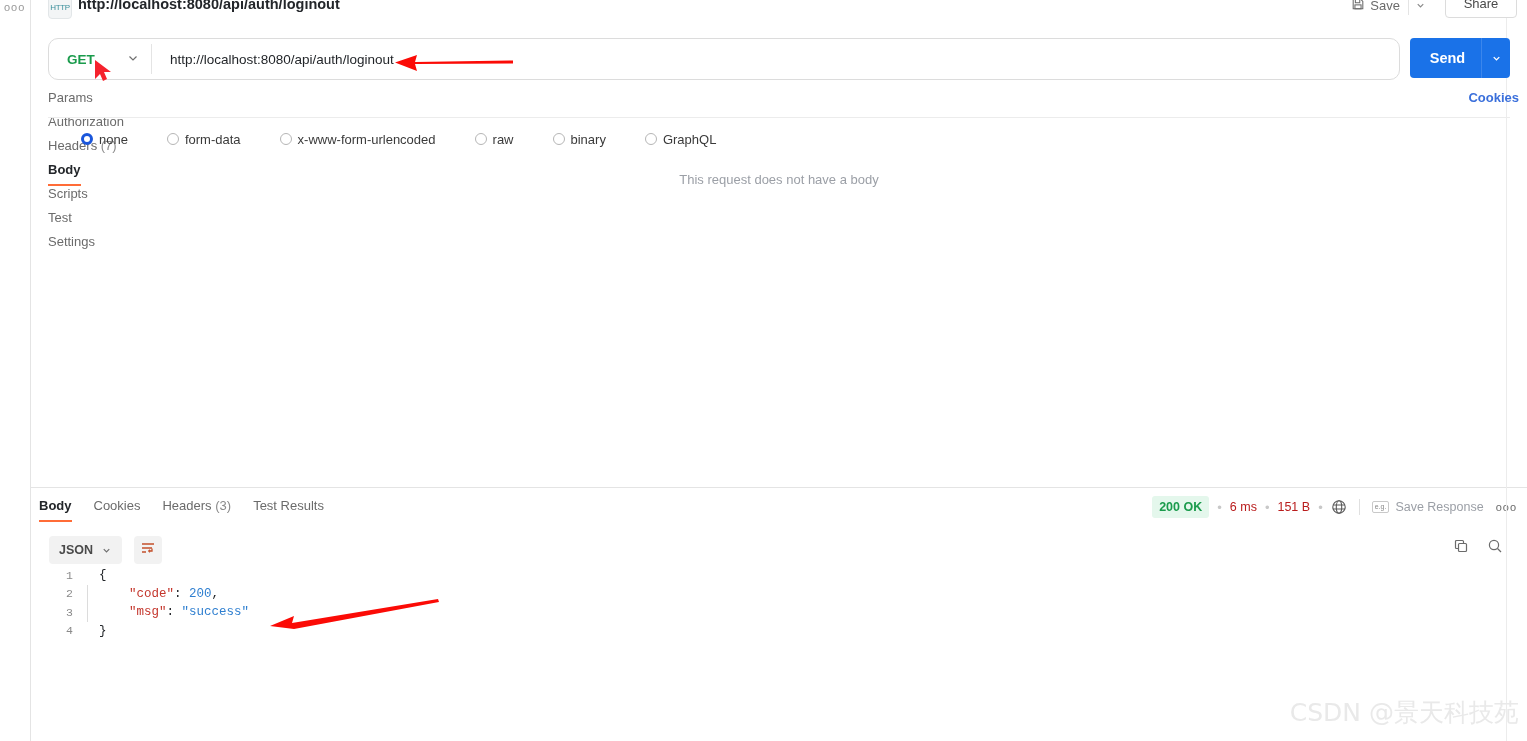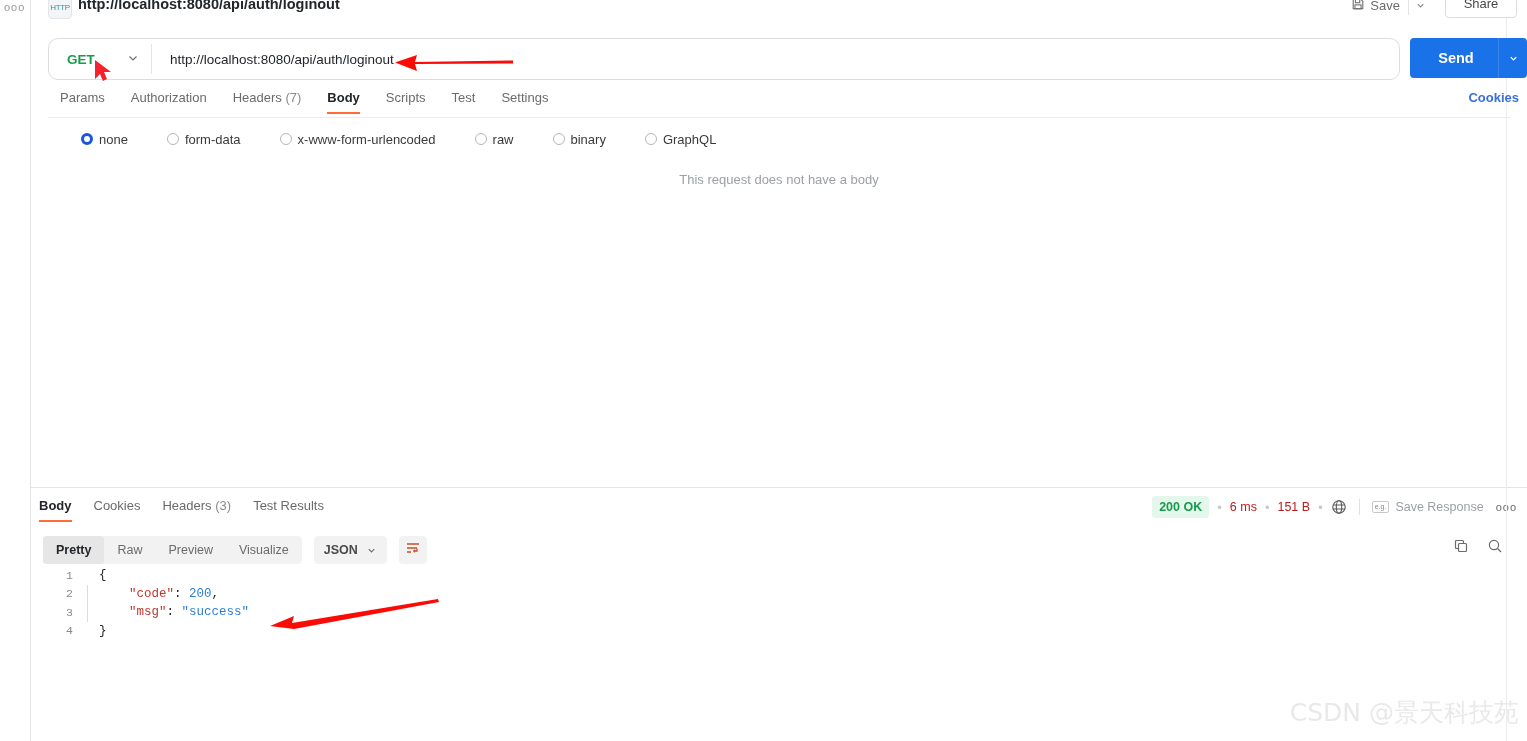--- a/index.html
+++ b/index.html
@@ -83,36 +83,36 @@
   }
   .method-label { font-size: 13.5px; font-weight: bold; color: #1a9b4c; }
   .method-caret { margin-left: auto; margin-right: 12px; color: #6f6f6f; }
   .method-divider { width: 1px; height: 30px; background: #e4e4e4; }
   .url-input {
     flex: 1; border: none; outline: none; background: transparent;
     font-size: 13.5px; color: #23262a; padding-left: 18px;
     font-family: "Liberation Sans", sans-serif;
   }
   .send-btn {
-    position: absolute; left: 1362px; top: 0; height: 40px; width: 117px;
+    position: absolute; left: 1362px; top: 0; height: 40px; width: 100px;
     background: #1a72e8; border-radius: 4px; display: flex; align-items: center;
     cursor: pointer;
   }
   .send-label {
     flex: 1; text-align: center; color: #fff; font-size: 14.5px; font-weight: bold;
     padding-left: 4px;
   }
   .send-caret {
     width: 28px; height: 40px; display: flex; align-items: center;
     justify-content: center; border-left: 1px solid #3b86ec; color: #fff;
   }
   
   .req-tabs {
-    position: absolute; left: 29px; top: 90px; width: 1462px; height: 28px;
-    display: flex; align-items: flex-start;
+    position: absolute; left: 17px; top: 90px; width: 1462px; height: 28px;
+    display: flex; align-items: flex-start; flex-direction: column;
   }
   .req-tab {
     position: relative; font-size: 13px; color: #6b6b6b;
     padding: 0 0 9px 0; margin-right: 26px; cursor: pointer; white-space: nowrap;
   }
   .req-tab.active { color: #23262a; font-weight: bold; }
   .req-tab.active::after {
     content: ""; position: absolute; left: 0; right: 0; bottom: 0;
     height: 2px; background: #ff6c37;
   }
@@ -373,26 +373,20 @@
       </span>
       <span class="meta-sep"></span>
       <span class="save-resp">
         <span class="eg-box">e.g.</span>
         <span>Save Response</span>
       </span>
       <span class="ellipsis-btn">ooo</span>
     </div>
 
     <div class="resp-toolbar">
-      <div class="seg-group" id="view-modes">
-          <div class="seg active">Pretty</div>
-          <div class="seg">Raw</div>
-          <div class="seg">Preview</div>
-          <div class="seg">Visualize</div>
-        </div>
       <div class="json-select">
         <span>JSON</span>
         <svg width="11" height="11" viewBox="0 0 12 12" fill="none" stroke="#6f6f6f" stroke-width="1.3">
           <path d="M3 4.5 L6 7.5 L9 4.5"></path>
         </svg>
       </div>
       <div class="wrap-btn">
         <span>
           <svg width="16" height="16" viewBox="0 0 16 16" fill="none" stroke="#c4502b" stroke-width="1.3">
             <path d="M2 4h12M2 8h10M2 12h4"></path>

